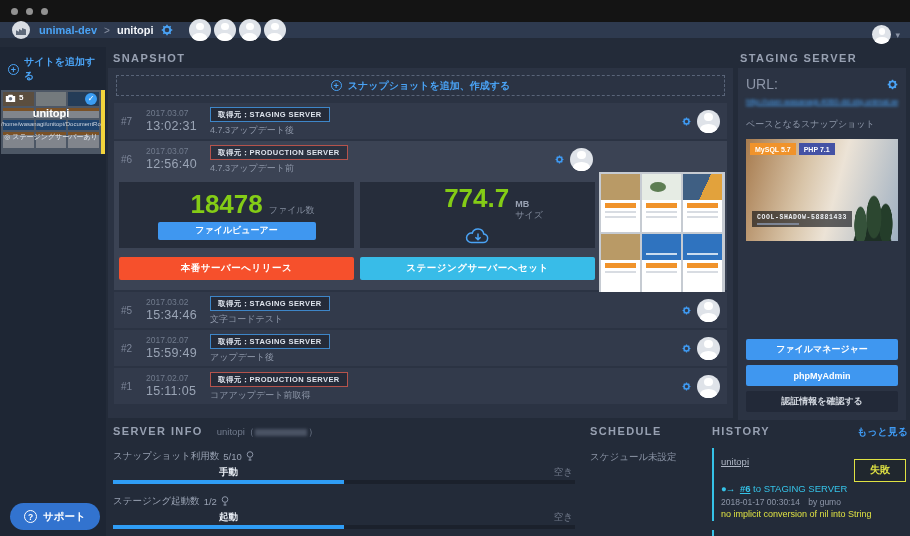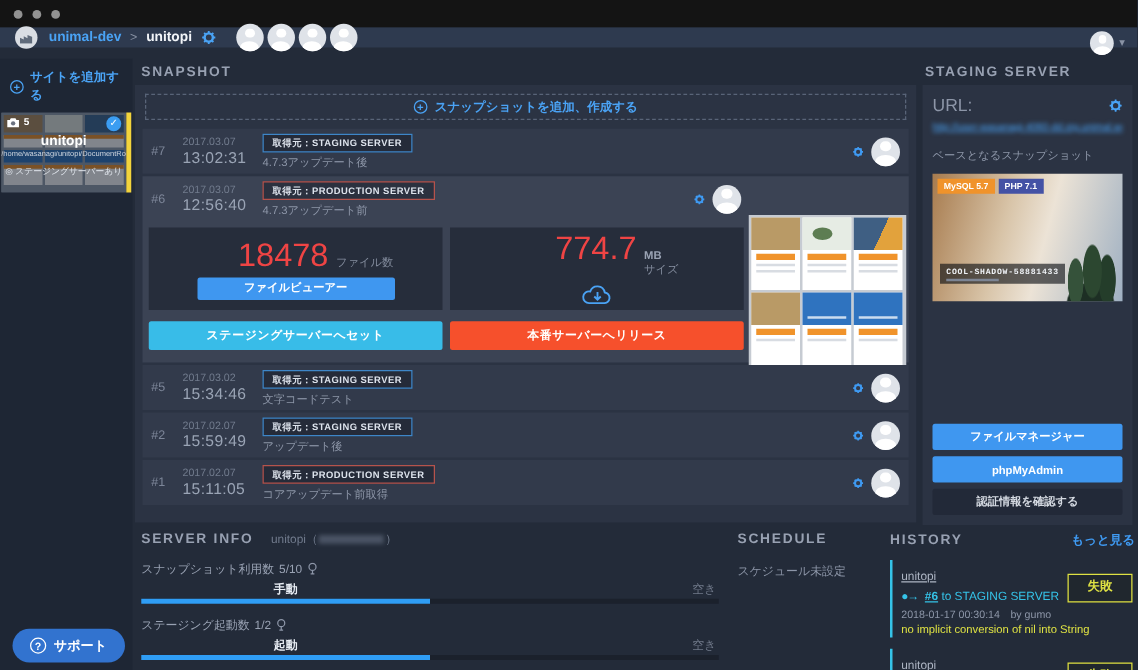--- a/index.html
+++ b/index.html
@@ -60,21 +60,21 @@
   .src-badge.production { border-color:#b5534c; }
   .row-desc { font-size:9px; color:#8d96a8; margin-top:4px; }
   .row-right { margin-left:auto; display:flex; align-items:center; gap:6px; }
   .row-right .avatar { width:23px; height:23px; }
   
   .snap-expanded { background:#3b4354; margin-bottom:2px; position:relative; padding-bottom:10px; }
   .snap-expanded .snap-row { background:transparent; margin-bottom:0; }
   .cards { display:flex; gap:6px; margin:5px 132px 0 5px; }
   .stat-card { flex:1; background:#262d3b; height:66px; display:flex; flex-direction:column; align-items:center; justify-content:center; gap:5px; }
   .num-line { display:flex; align-items:baseline; gap:6px; }
-  .big-num { font-size:26px; font-weight:normal; color:#ef4444; line-height:1;margin-left:32px; }
+  .big-num { font-size:26px; font-weight:bold; color:#84cc16; line-height:1;margin-left:32px; }
   .num-label { font-size:9px; color:#848d9e; }
   .unit-col { display:flex; flex-direction:column; line-height:1.2; }
   .unit { font-size:9px; font-weight:bold; color:#9aa3b4; }
   .btn { border:none; border-radius:2px; color:#fff; font-weight:bold; cursor:pointer; font-family:inherit; }
   .btn-viewer { width:158px; height:18px; background:#3f97f0; font-size:9px; }
   .action-row { display:flex; gap:6px; margin:9px 132px 0 5px; }
   .btn-release { flex:1; height:23px; background:#f6502c; font-size:9.5px; letter-spacing:.5px; }
   .btn-setstg { flex:1; height:23px; background:#38bce8; font-size:9.5px; letter-spacing:.5px; }
   .cloud-icon { cursor:pointer; }
   
@@ -128,21 +128,21 @@
   
   .schedule { position:absolute; left:590px; top:425px; width:118px; }
   .sch-status { font-size:9.5px; color:#8d96a8; margin-top:14px; }
   .sch-btn { width:100%; height:22px; background:#3f97f0; font-size:9.5px; margin-top:9px; }
   
   .history { position:absolute; left:712px; top:425px; width:196px; }
   .hist-head { display:flex; align-items:baseline; justify-content:space-between; }
   .more-link { font-size:10px; font-weight:bold; color:#3f9af2; cursor:pointer; }
   .hist-entry { border-left:2px solid #35c3e8; padding-left:7px; margin-top:9px; position:relative; line-height:1.45; }
   .h-site { font-size:9.5px; color:#aeb6c4; text-decoration:underline; cursor:pointer; }
-  .h-action { font-size:9.5px; color:#35c3e8; }
+  .h-action { font-size:9.5px; color:#35c3e8;margin-top:11px; }
   .h-num { text-decoration:underline; font-weight:bold; cursor:pointer; }
   .h-arrow { letter-spacing:-1px; margin-right:3px; }
   .h-ts { font-size:8.5px; color:#8d96a8; }
   .h-by { margin-left:6px; }
   .h-error { font-size:9px; color:#dfe243; }
   .fail-badge { position:absolute; right:2px; top:11px; border:1px solid #dfe243; color:#dfe243; font-size:10px; font-weight:bold; padding:3px 15px; background:rgba(22,26,16,.25); }
   
   .support { position:absolute; left:10px; bottom:6px; height:27px; padding:0 14px; border-radius:14px; background:#3273cf;
     display:flex; align-items:center; gap:6px; color:#fff; font-size:10.5px; font-weight:bold; cursor:pointer; z-index:5; }
   .q-circle { width:13px; height:13px; border:1px solid #fff; border-radius:50%; font-size:8.5px; line-height:12px; text-align:center; font-weight:bold; }
@@ -285,22 +285,22 @@
             <span class="num-label">サイズ</span>
           </span>
         </div>
         <svg class="cloud-icon" width="26" height="20" viewBox="0 0 26 20" fill="none" stroke="#4aa3f5" stroke-width="1.5">
           <path d="M6.5 17.5a4.7 4.7 0 1 1 .7-9.3A6 6 0 0 1 18.8 9a4.2 4.2 0 0 1-.9 8.5H6.5z"></path>
           <path d="M13 8.5v6M10.4 12.2l2.6 2.6 2.6-2.6"></path>
         </svg>
       </div>
     </div>
     <div class="action-row">
+      <button class="btn btn-release">本番サーバーへリリース</button>
       <button class="btn btn-setstg">ステージングサーバーへセット</button>
-      <button class="btn btn-release">本番サーバーへリリース</button>
     </div>
     <div class="thumb">
       <div class="mini-card">
           <div class="mc-img img-a"></div>
           <div class="mc-btn"></div>
           <div class="mc-line"></div>
           <div class="mc-line"></div>
         </div>
       <div class="mini-card">
           <div class="mc-img img-b"></div>

